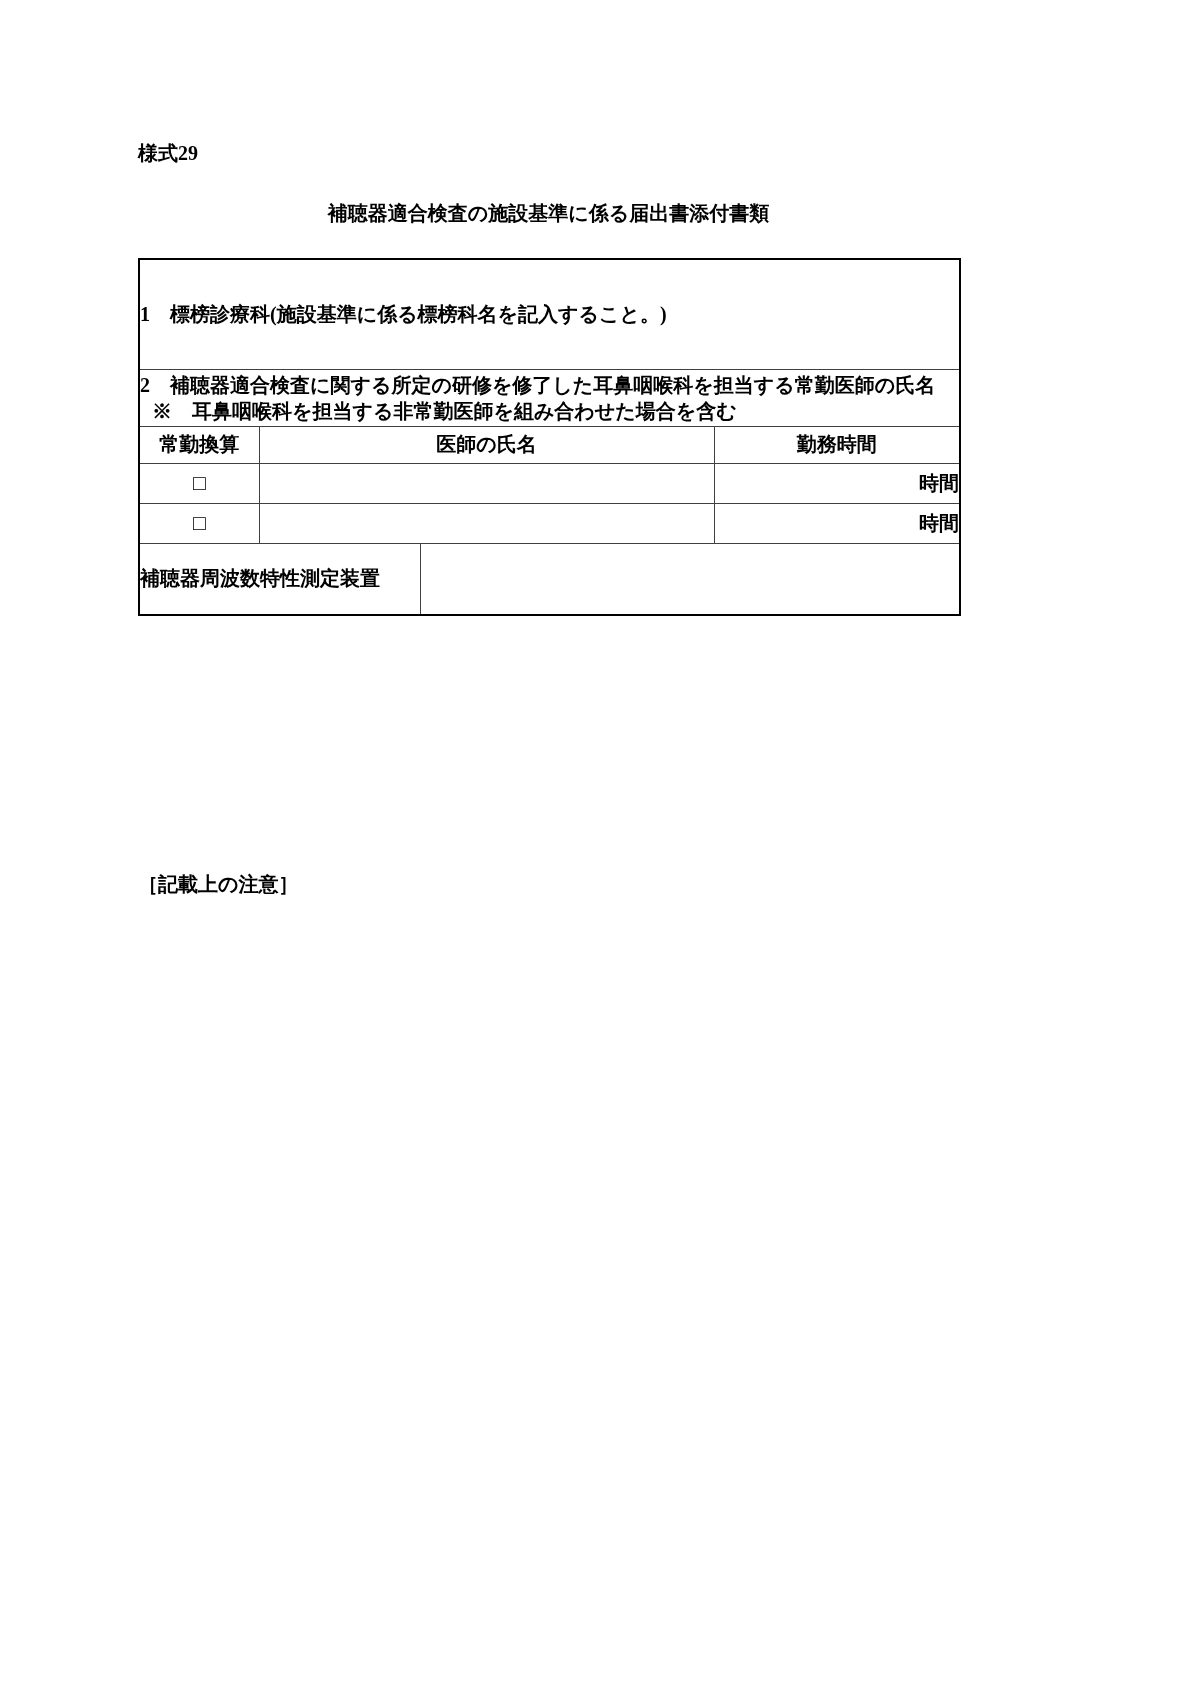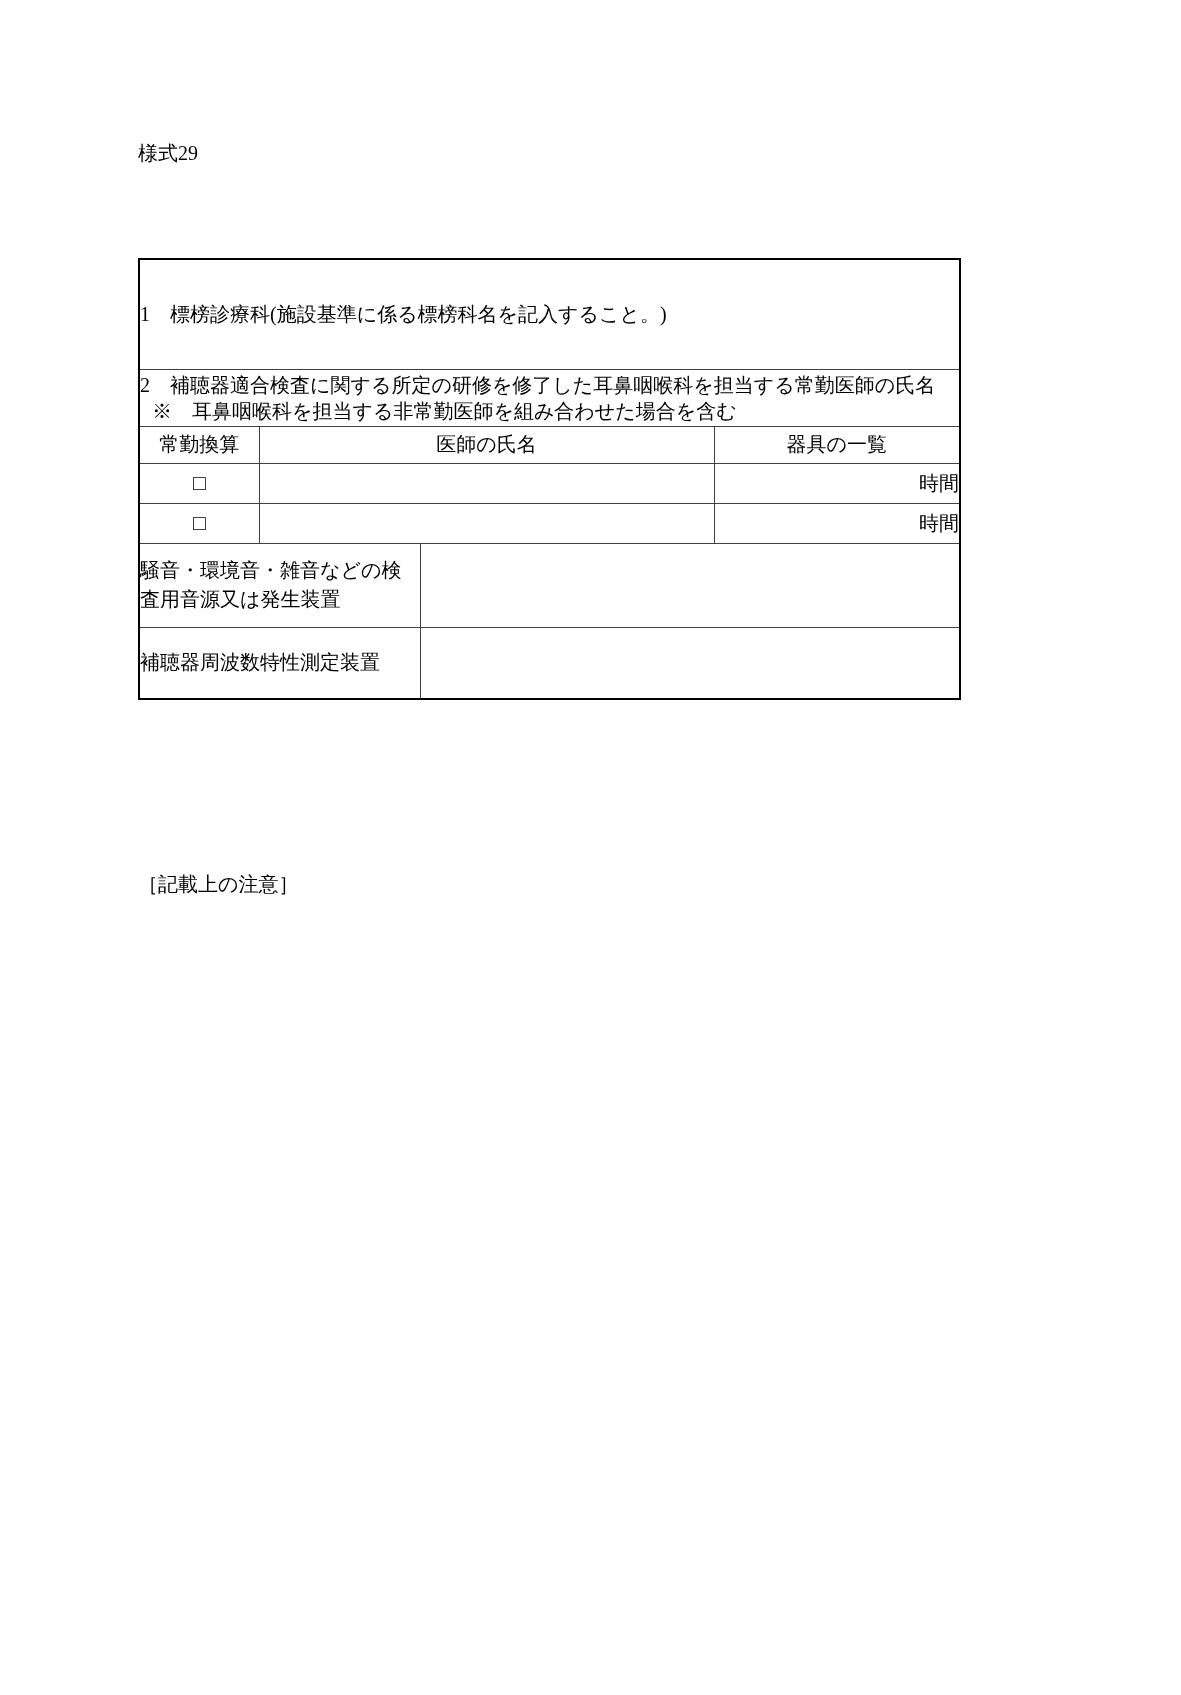--- a/index.html
+++ b/index.html
@@ -8,20 +8,21 @@
     font-family: "Liberation Serif", "DejaVu Serif", serif;
     color: #000000;
   }
   .page {
     position: relative;
     width: 1181px;
     height: 1695px;
     background: #ffffff;
     margin: 0 auto;
     overflow: hidden;
+    font-weight: bold;
   }
   .form-number {
     position: absolute;
     left: 138px;
     top: 141px;
     font-size: 20px;
     line-height: 24px;
   }
   .doc-title {
     position: absolute;
@@ -94,20 +95,21 @@
     line-break: anywhere;
   }
 </style>
 </head>
 <body>
 
 <div class="page">
 
   <div class="form-number">様式29</div>
 
+  <div class="doc-title">補聴器適合検査の施設基準に係る届出書添付書類</div>
 
   <table class="main-table">
     <colgroup>
       <col style="width:120px">
       <col style="width:161px">
       <col style="width:294px">
       <col style="width:246px">
     </colgroup>
 
     <tbody>
@@ -120,21 +122,21 @@
     <tr>
       <td colspan="4" class="cell-section2">
         <div class="s2-line1">2　補聴器適合検査に関する所定の研修を修了した耳鼻咽喉科を担当する常勤医師の氏名</div>
         <div class="s2-line2">※　耳鼻咽喉科を担当する非常勤医師を組み合わせた場合を含む</div>
       </td>
     </tr>
 
     <tr class="hdr-row">
       <td>常勤換算</td>
       <td colspan="2">医師の氏名</td>
-      <td>器具の一覧</td>
+      <td>勤務時間</td>
     </tr>
 
     <tr class="doc-row">
       <td class="cell-checkbox">
         <span>□</span>
       </td>
       <td colspan="2"></td>
       <td class="cell-hours">
         <span>時間</span>
       </td>
@@ -145,24 +147,20 @@
         <span>□</span>
       </td>
       <td colspan="2"></td>
       <td class="cell-hours">
         <span>時間</span>
       </td>
     </tr>
 
 
 
-    <tr class="equip-r2">
-      <td colspan="2" class="equip-label">騒音・環境音・雑音などの検査用音源又は発生装置</td>
-      <td colspan="2"></td>
-    </tr>
 
     <tr class="equip-r3">
       <td colspan="2" class="equip-label">補聴器周波数特性測定装置</td>
       <td colspan="2"></td>
     </tr>
   </tbody>
     </table>
 
   <div class="notes-heading">［記載上の注意］</div>
 

